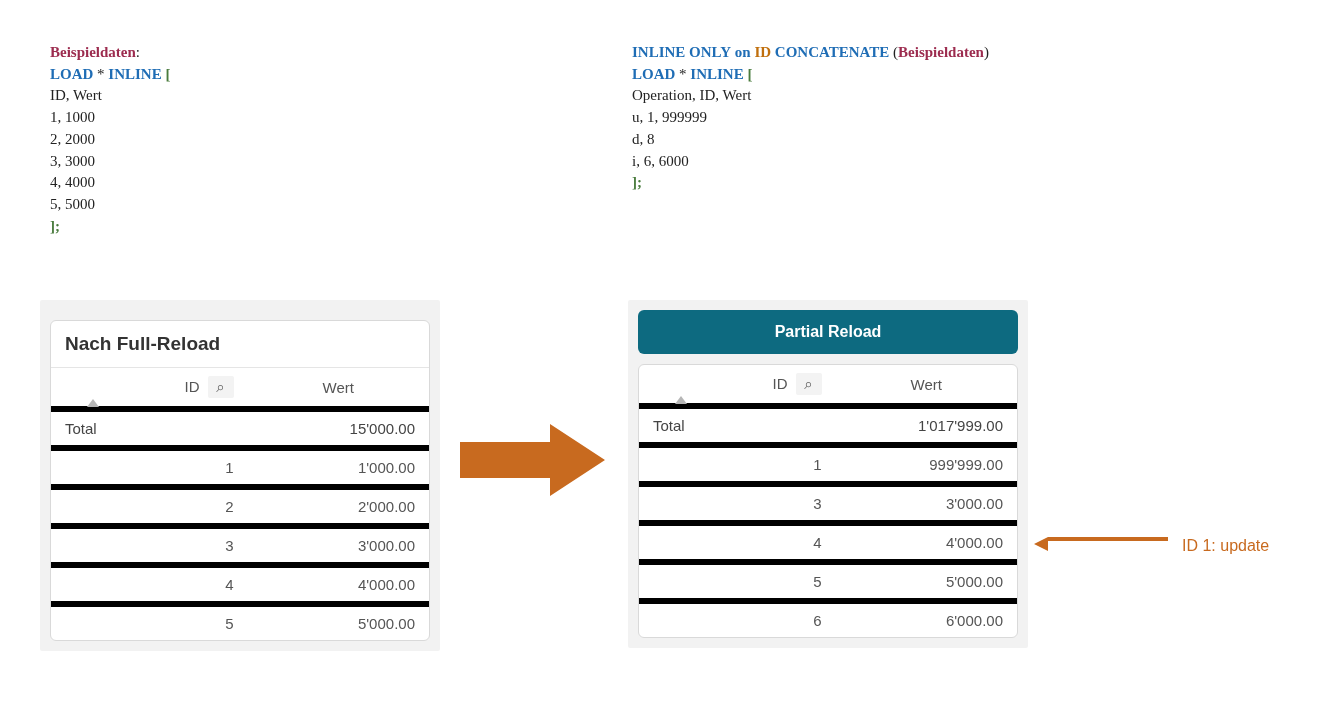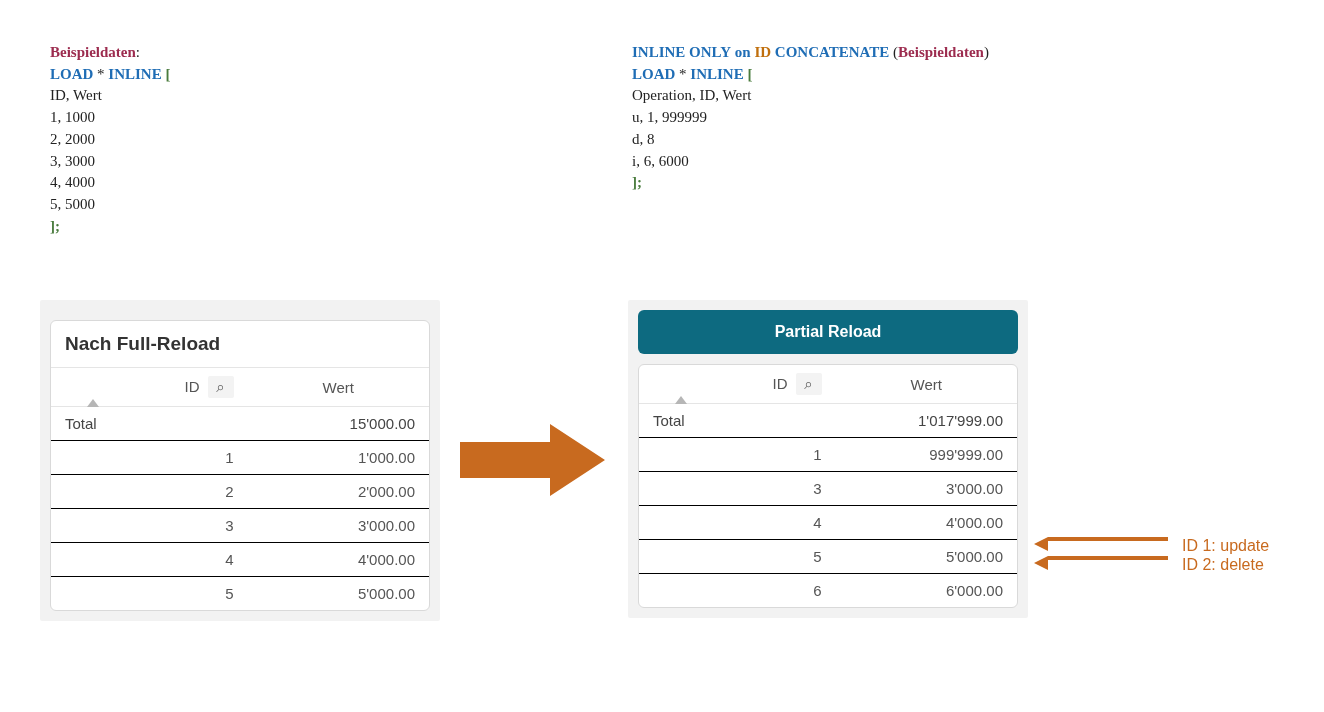--- a/index.html
+++ b/index.html
@@ -37,21 +37,21 @@
     border-radius: 2px;
   }
   .tbl-box { background: #fff; border: 1px solid #d9d9d9; border-radius: 6px; margin-top: 10px; overflow: hidden; }
   .tbl-title { font-size: 19px; font-weight: 600; color: #333; padding: 12px 14px; border-bottom: 1px solid #e5e5e5; }
   .tbl { width: 100%; border-collapse: collapse; table-layout: fixed; }
   .tbl th, .tbl td { padding: 8px 14px; font-size: 15px; color: #555; }
   .tbl thead th { font-weight: 400; color: #555; border-bottom: 1px solid #e5e5e5; }
   .tbl thead th.id-col { text-align: right; position: relative; white-space: nowrap; }
   .tbl thead th.id-col .search { display: inline-block; width: 26px; text-align: center; color: #666; background: #f3f3f3; margin-left: 8px; padding: 2px 0; border-radius: 2px; }
   .tbl thead th.wert-col { text-align: center; }
-  .tbl tbody td { border-top: 1px solid #000000; }
+  .tbl tbody td { border-top: 6px solid #000000; }
   .tbl tbody tr.total td { font-weight: 400; color: #444; }
   .tbl td.c-id   { text-align: right; }
   .tbl td.c-wert { text-align: right; }
   .tbl td.c-lbl  { text-align: left; }
   .sort-ind { position: relative; }
   .sort-ind::after {
     content: "";
     position: absolute;
     left: 36px;
     bottom: -1px;
@@ -197,19 +197,14 @@
         </tbody>
       </table>
     </div>
   </div>
 
   <div class="pos anno" style="left:994px; top:517px;">
     <span class="head"></span>
       <span class="shaft" style="width:120px;"></span>
     <span class="txt">ID 1: update</span>
   </div>
-  <div class="pos anno" style="left:994px; top:536px;">
-    <span class="head"></span>
-      <span class="shaft" style="width:120px;"></span>
-    <span class="txt">ID 2: delete</span>
-  </div>
 
 </div>
 
 </body></html>

